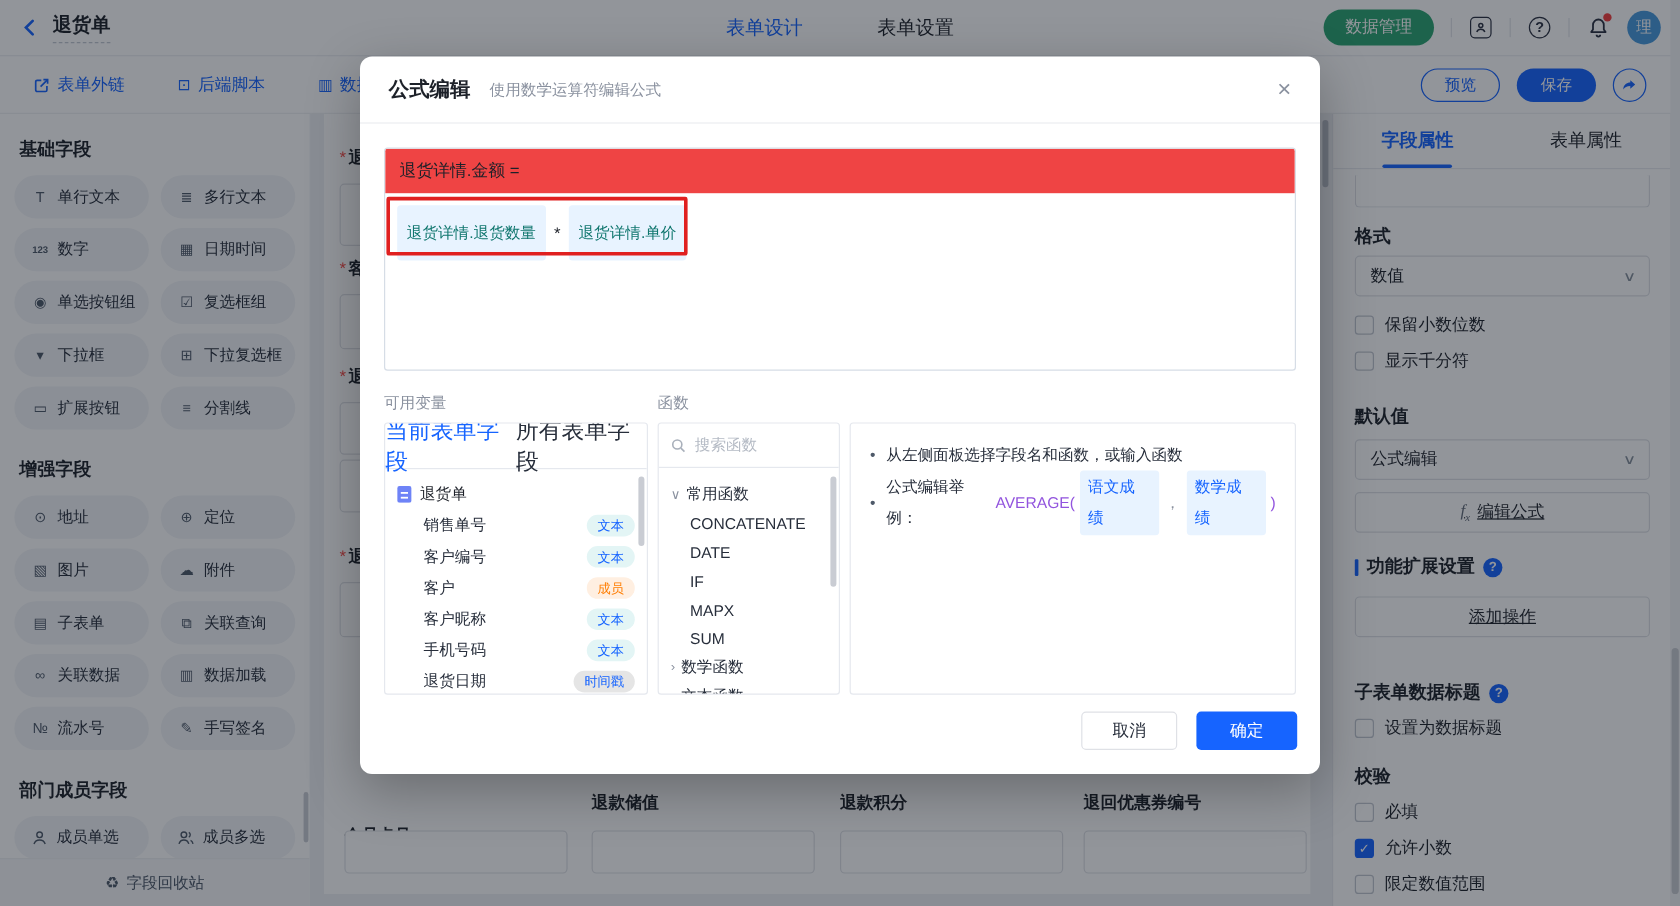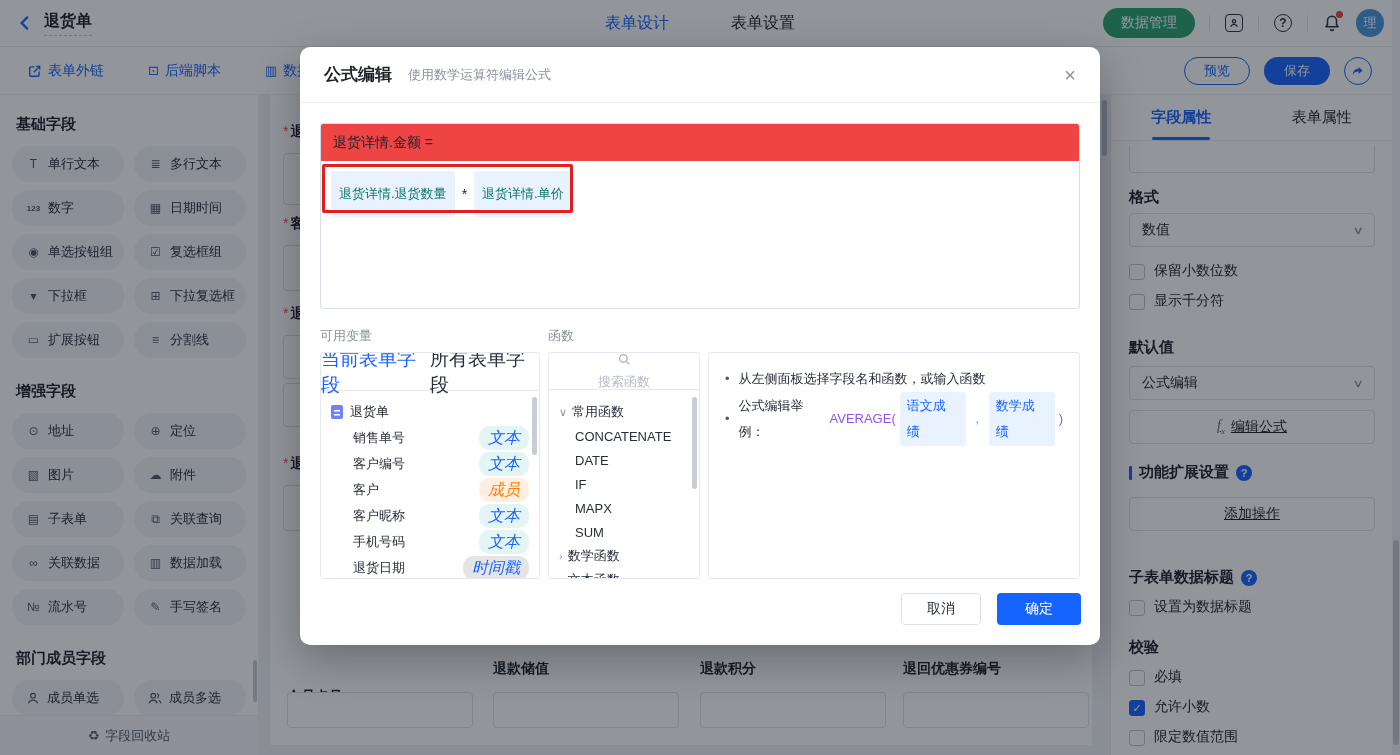--- a/index.html
+++ b/index.html
@@ -73,21 +73,21 @@
   .rp-tab.active { color:#1664FF; font-weight:bold; }
   .rp-tab.active::after { content:""; position:absolute; bottom:0; left:50%; transform:translateX(-50%);
                           width:58px; height:3px; background:#1664FF; border-radius:2px; }
   .rp-el { position:absolute; left:18px; width:246px; }
   .rp-label { font-size:15px; font-weight:bold; color:#1d2129; }
   .rp-select { height:34px; border:1px solid #dfe1e6; border-radius:4px; display:flex; align-items:center;
                padding:0 12px; font-size:14px; color:#1d2129; justify-content:space-between; cursor:pointer; }
   .chev { color:#86909c; font-size:11px; transform:scaleX(1.4); }
   .rp-btn { height:34px; border:1px solid #dfe1e6; border-radius:4px; background:#fff; display:flex; align-items:center;
             justify-content:center; gap:6px; font-size:14px; color:#1d2129; cursor:pointer;text-decoration:underline; }
-  .cb-row { display:flex; align-items:flex-end; gap:9px; font-size:14px; color:#1d2129; cursor:pointer; }
+  .cb-row { display:flex; align-items:center; gap:9px; font-size:14px; color:#1d2129; cursor:pointer; }
   .cb { width:16px; height:16px; border:1px solid #c2c7d0; border-radius:3px; background:#fff; flex:none;
         display:flex; align-items:center; justify-content:center; }
   .cb.checked { background:#1664FF; border-color:#1664FF; color:#fff; font-size:11px; }
   .sec-head { display:flex; align-items:center; gap:7px; }
   .sec-bar { width:3px; height:14px; background:#1664FF; border-radius:1px; }
   .q-circ { width:16px; height:16px; background:#1664FF; border-radius:50%; color:#fff; font-size:11px; font-weight:bold;
             display:flex; align-items:center; justify-content:center; }
   .fx { font-style:italic; font-family:"Liberation Serif",serif; color:#656e7b; font-size:14px; }
   .fx sub { font-size:9px; }
   .rp-partial { height:27px; border:1px solid #dfe1e6; border-top:none; border-radius:0 0 4px 4px; }
@@ -119,27 +119,27 @@
   .v-tabs { height:38px; display:flex; align-items:center; justify-content:space-around; border-bottom:1px solid #e5e8ee;
             font-size:19px; }
   .v-tab { cursor:pointer; color:#272e3b; }
   .v-tab.active { color:#1664FF; }
   .v-list { padding:8px 10px 0 10px; }
   .v-root { height:26px; display:flex; align-items:center; gap:7px; font-size:13px; color:#1d2129; }
   .doc-ic { width:12px; height:14px; background:#6e83f7; border-radius:2px; flex:none;
             background-image:linear-gradient(#fff,#fff),linear-gradient(#fff,#fff);
             background-size:6px 1.5px,6px 1.5px; background-position:3px 5px,3px 9px; background-repeat:no-repeat; }
   .v-row { height:26px; display:flex; align-items:center; padding-left:22px; font-size:13px; color:#272e3b; cursor:pointer; }
-  .badge { margin-left:auto; font-size:16px; padding:1.5px 9px; border-radius:10px;font-style:italic; }
+  .badge { margin-left:auto; font-size:11px; padding:1.5px 9px; border-radius:10px; }
   .b-text { background:#e3f5f5; color:#1664FF; }
   .b-member { background:#ffefe1; color:#ff7d00; }
   .b-ts { background:#e5e5e5; color:#1664FF; }
   .v-thumb { position:absolute; right:2px; top:44px; width:5px; height:58px; background:#c9ccd3; border-radius:3px; }
   .fnpanel { width:152px; border:1px solid #e5e8ee; border-radius:3px; position:relative; overflow:hidden; }
-  .fn-search { height:37px; display:flex; align-items:center; gap:7px; padding:0 10px; border-bottom:1px solid #e5e8ee;flex-direction:column; }
+  .fn-search { height:37px; display:flex; align-items:center; gap:7px; padding:0 10px; border-bottom:1px solid #e5e8ee; }
   .fn-search .ph { font-size:13px; color:#b4bac4; }
   .fn-search svg { width:13px; height:13px; color:#a9b0bb; flex:none; }
   .fn-list { padding:10px 10px 0 10px; font-size:13px; color:#272e3b; }
   .fn-group { height:24px; display:flex; align-items:center; gap:5px; cursor:pointer; }
   .fn-group .ar { color:#8a919f; font-size:11px; }
   .fn-item { height:24px; display:flex; align-items:center; padding-left:16px; cursor:pointer; }
   .fn-thumb { position:absolute; right:2px; top:44px; width:5px; height:92px; background:#c9ccd3; border-radius:3px; }
   .infopanel { flex:1; border:1px solid #e5e8ee; border-radius:3px; padding:13px 16px; }
   .tip-line { display:flex; align-items:center; font-size:13px; color:#272e3b; line-height:26px; }
   .bullet { color:#4e5969; margin-right:9px; font-size:13px; }

